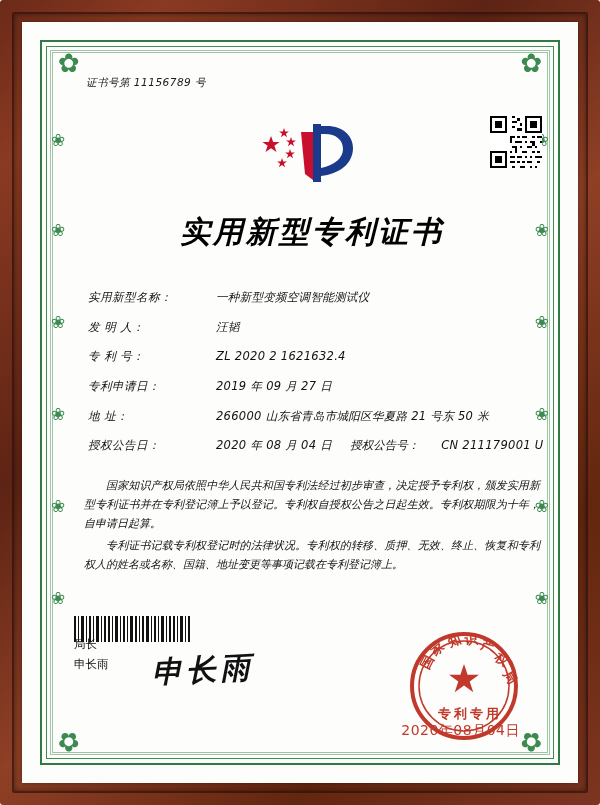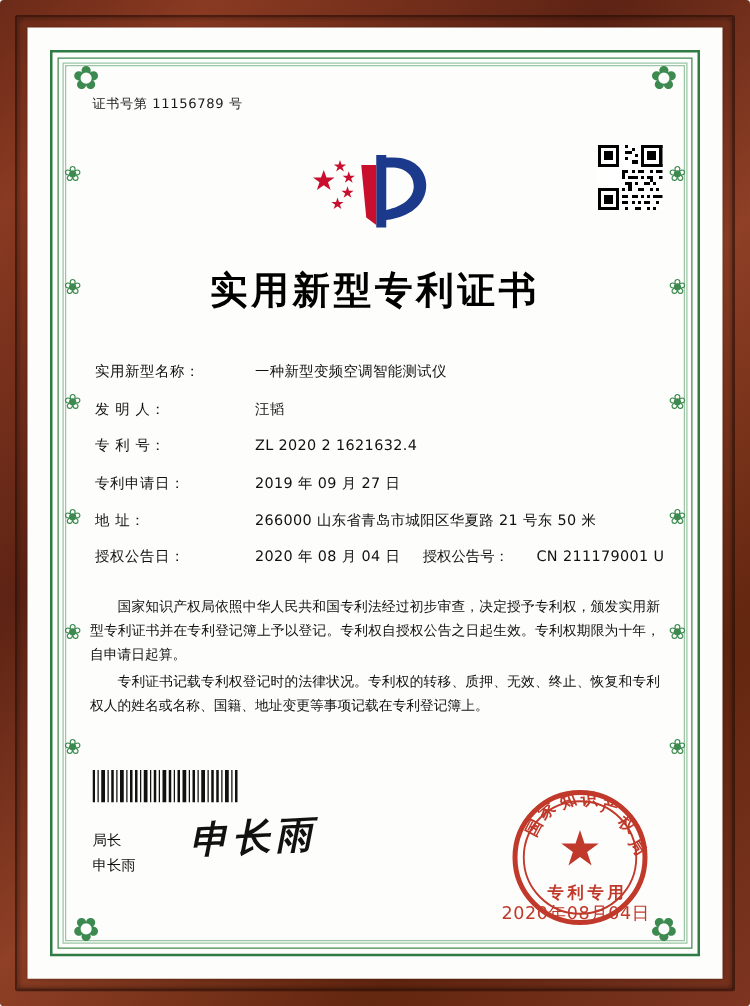--- a/index.html
+++ b/index.html
@@ -91,23 +91,24 @@
     user-select: none;
   }
   .corner-tl { left: 24px; top: 24px; }
   .corner-tr { right: 24px; top: 24px; transform: scaleX(-1); }
   .corner-bl { left: 24px; bottom: 24px; transform: scaleY(-1); }
   .corner-br { right: 24px; bottom: 24px; transform: scale(-1,-1); }
 
   
   .content {
     position: absolute;
-    left: 46px; top: 54px;
+    left: 58px; top: 54px;
     width: 464px;
     color: #111;
+    font-style: italic;
   }
 
   .cert-no {
     font-size: 10.5px;
     letter-spacing: 0.5px;
     color: #1a1a1a;
     margin-left: 6px;
   }
 
   
@@ -186,21 +187,21 @@
     left: 52px;
     top: 594px;
     width: 118px;
     height: 26px;
   }
 
   
   .sign-block {
     position: absolute;
     left: 52px;
-    top: 640px;
+    top: 612px;
     font-size: 11.5px;
     line-height: 20px;
     color: #111;
   }
   .sign-script {
     position: absolute;
     left: 130px;
     top: 628px;
     font-family: "DejaVu Serif", "Liberation Serif", serif;
     font-size: 30px;

